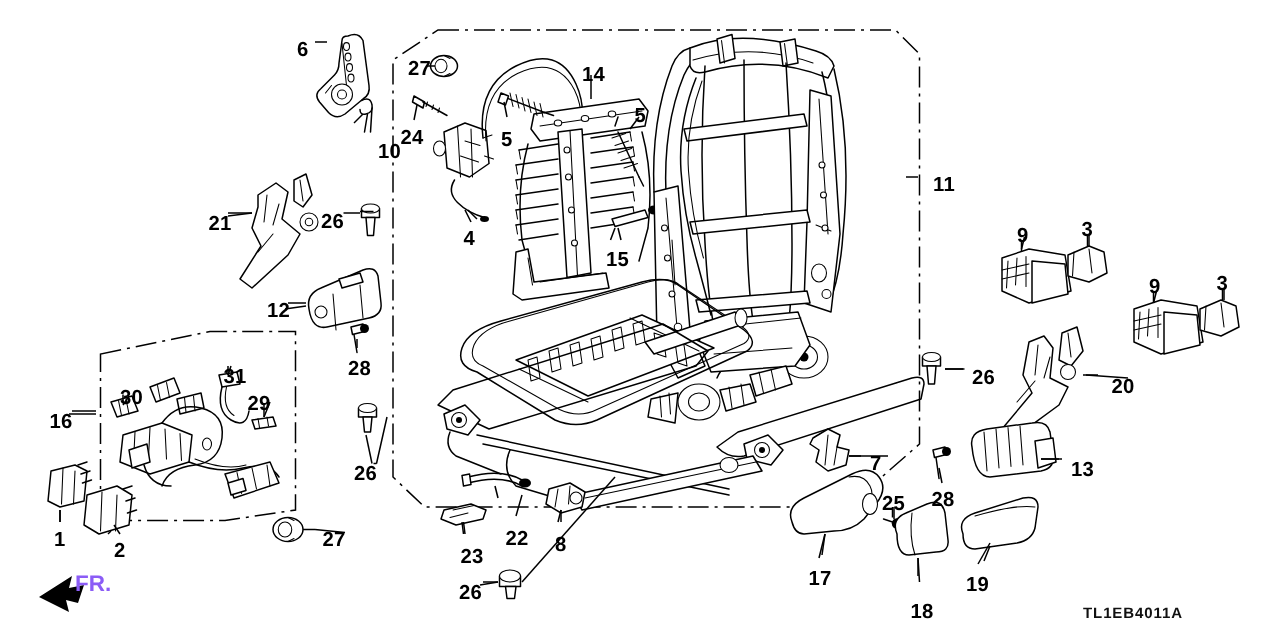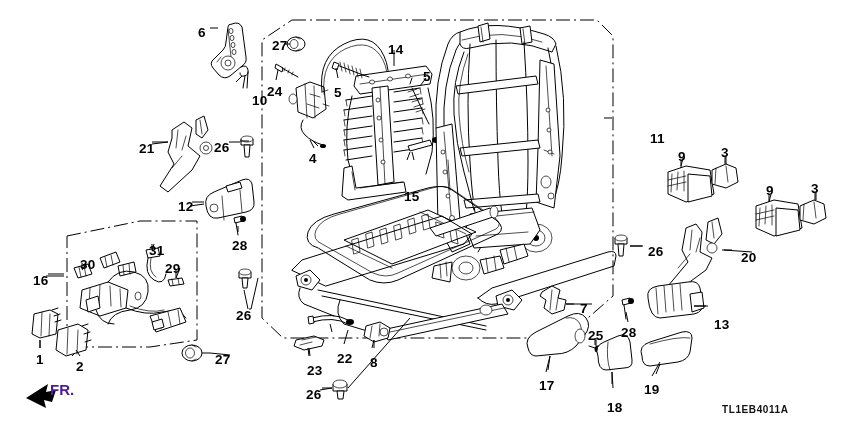--- a/index.html
+++ b/index.html
@@ -12,21 +12,21 @@
     position:absolute;font-family:"Liberation Sans",sans-serif;
     font-size:13.5px;font-weight:700;color:#000;letter-spacing:.2px;
     white-space:nowrap;line-height:1;
   }
   .code{
     position:absolute;font-family:"Liberation Sans",sans-serif;
     font-size:10px;font-weight:700;letter-spacing:.6px;color:#111;
   }
   .frtxt{
     position:absolute;font-family:"Liberation Sans",sans-serif;
-    font-size:15px;font-weight:700;color:#4c1d95;
+    font-size:15px;font-weight:700;color:#8b5cf6;
   }
 </style>
 </head>
 <body>
 
 <div id="sheet" style="background: rgb(255, 255, 255);">
 
   <svg id="art" viewBox="0 0 850 425">
     <defs>
       <style>
@@ -496,39 +496,39 @@
   </svg>
 
   <div id="labels">
       <div class="cal" style="left: 198px; top: 26px;">6</div>
       <div class="cal" style="left: 272px; top: 39px;">27</div>
       <div class="cal" style="left: 388px; top: 43px;">14</div>
       <div class="cal" style="left: 267px; top: 85px;">24</div>
       <div class="cal" style="left: 334px; top: 86px;">5</div>
       <div class="cal" style="left: 423px; top: 70px;">5</div>
       <div class="cal" style="left: 231px; top: 94px; margin-left: 21px;">10</div>
-      <div class="cal" style="left: 650px; top: 116px; margin-top: 16px;">11</div>
+      <div class="cal" style="left: 622px; top: 116px;">11</div>
       <div class="cal" style="left: 309px; top: 152px;">4</div>
       <div class="cal" style="left: 139px; top: 142px;">21</div>
       <div class="cal" style="left: 214px; top: 141px;">26</div>
-      <div class="cal" style="left: 404px; top: 166px; margin-top: 24px;">15</div>
+      <div class="cal" style="left: 404px; top: 166px;">15</div>
       <div class="cal" style="left: 678px; top: 150px;">9</div>
       <div class="cal" style="left: 721px; top: 146px;">3</div>
       <div class="cal" style="left: 766px; top: 184px;">9</div>
       <div class="cal" style="left: 811px; top: 182px;">3</div>
       <div class="cal" style="left: 178px; top: 200px;">12</div>
       <div class="cal" style="left: 232px; top: 239px;">28</div>
       <div class="cal" style="left: 33px; top: 274px; text-align: right;">16</div>
       <div class="cal" style="left: 80px; top: 258px;">30</div>
       <div class="cal" style="left: 149px; top: 244px;">31</div>
       <div class="cal" style="left: 165px; top: 262px;">29</div>
       <div class="cal" style="left: 236px; top: 309px;">26</div>
       <div class="cal" style="left: 741px; top: 251px;">20</div>
       <div class="cal" style="left: 648px; top: 245px;">26</div>
-      <div class="cal" style="left: 714px; top: 318px; text-align: right;">13</div>
+      <div class="cal" style="left: 714px; top: 306px; text-align: right;">13</div>
       <div class="cal" style="left: 621px; top: 326px;">28</div>
       <div class="cal" style="left: 580px; top: 302px;">7</div>
       <div class="cal" style="left: 588px; top: 329px;">25</div>
       <div class="cal" style="left: 36px; top: 353px;">1</div>
       <div class="cal" style="left: 76px; top: 360px;">2</div>
       <div class="cal" style="left: 215px; top: 353px;">27</div>
       <div class="cal" style="left: 307px; top: 364px;">23</div>
       <div class="cal" style="left: 337px; top: 352px;">22</div>
       <div class="cal" style="left: 370px; top: 356px;">8</div>
       <div class="cal" style="left: 306px; top: 388px;">26</div>

